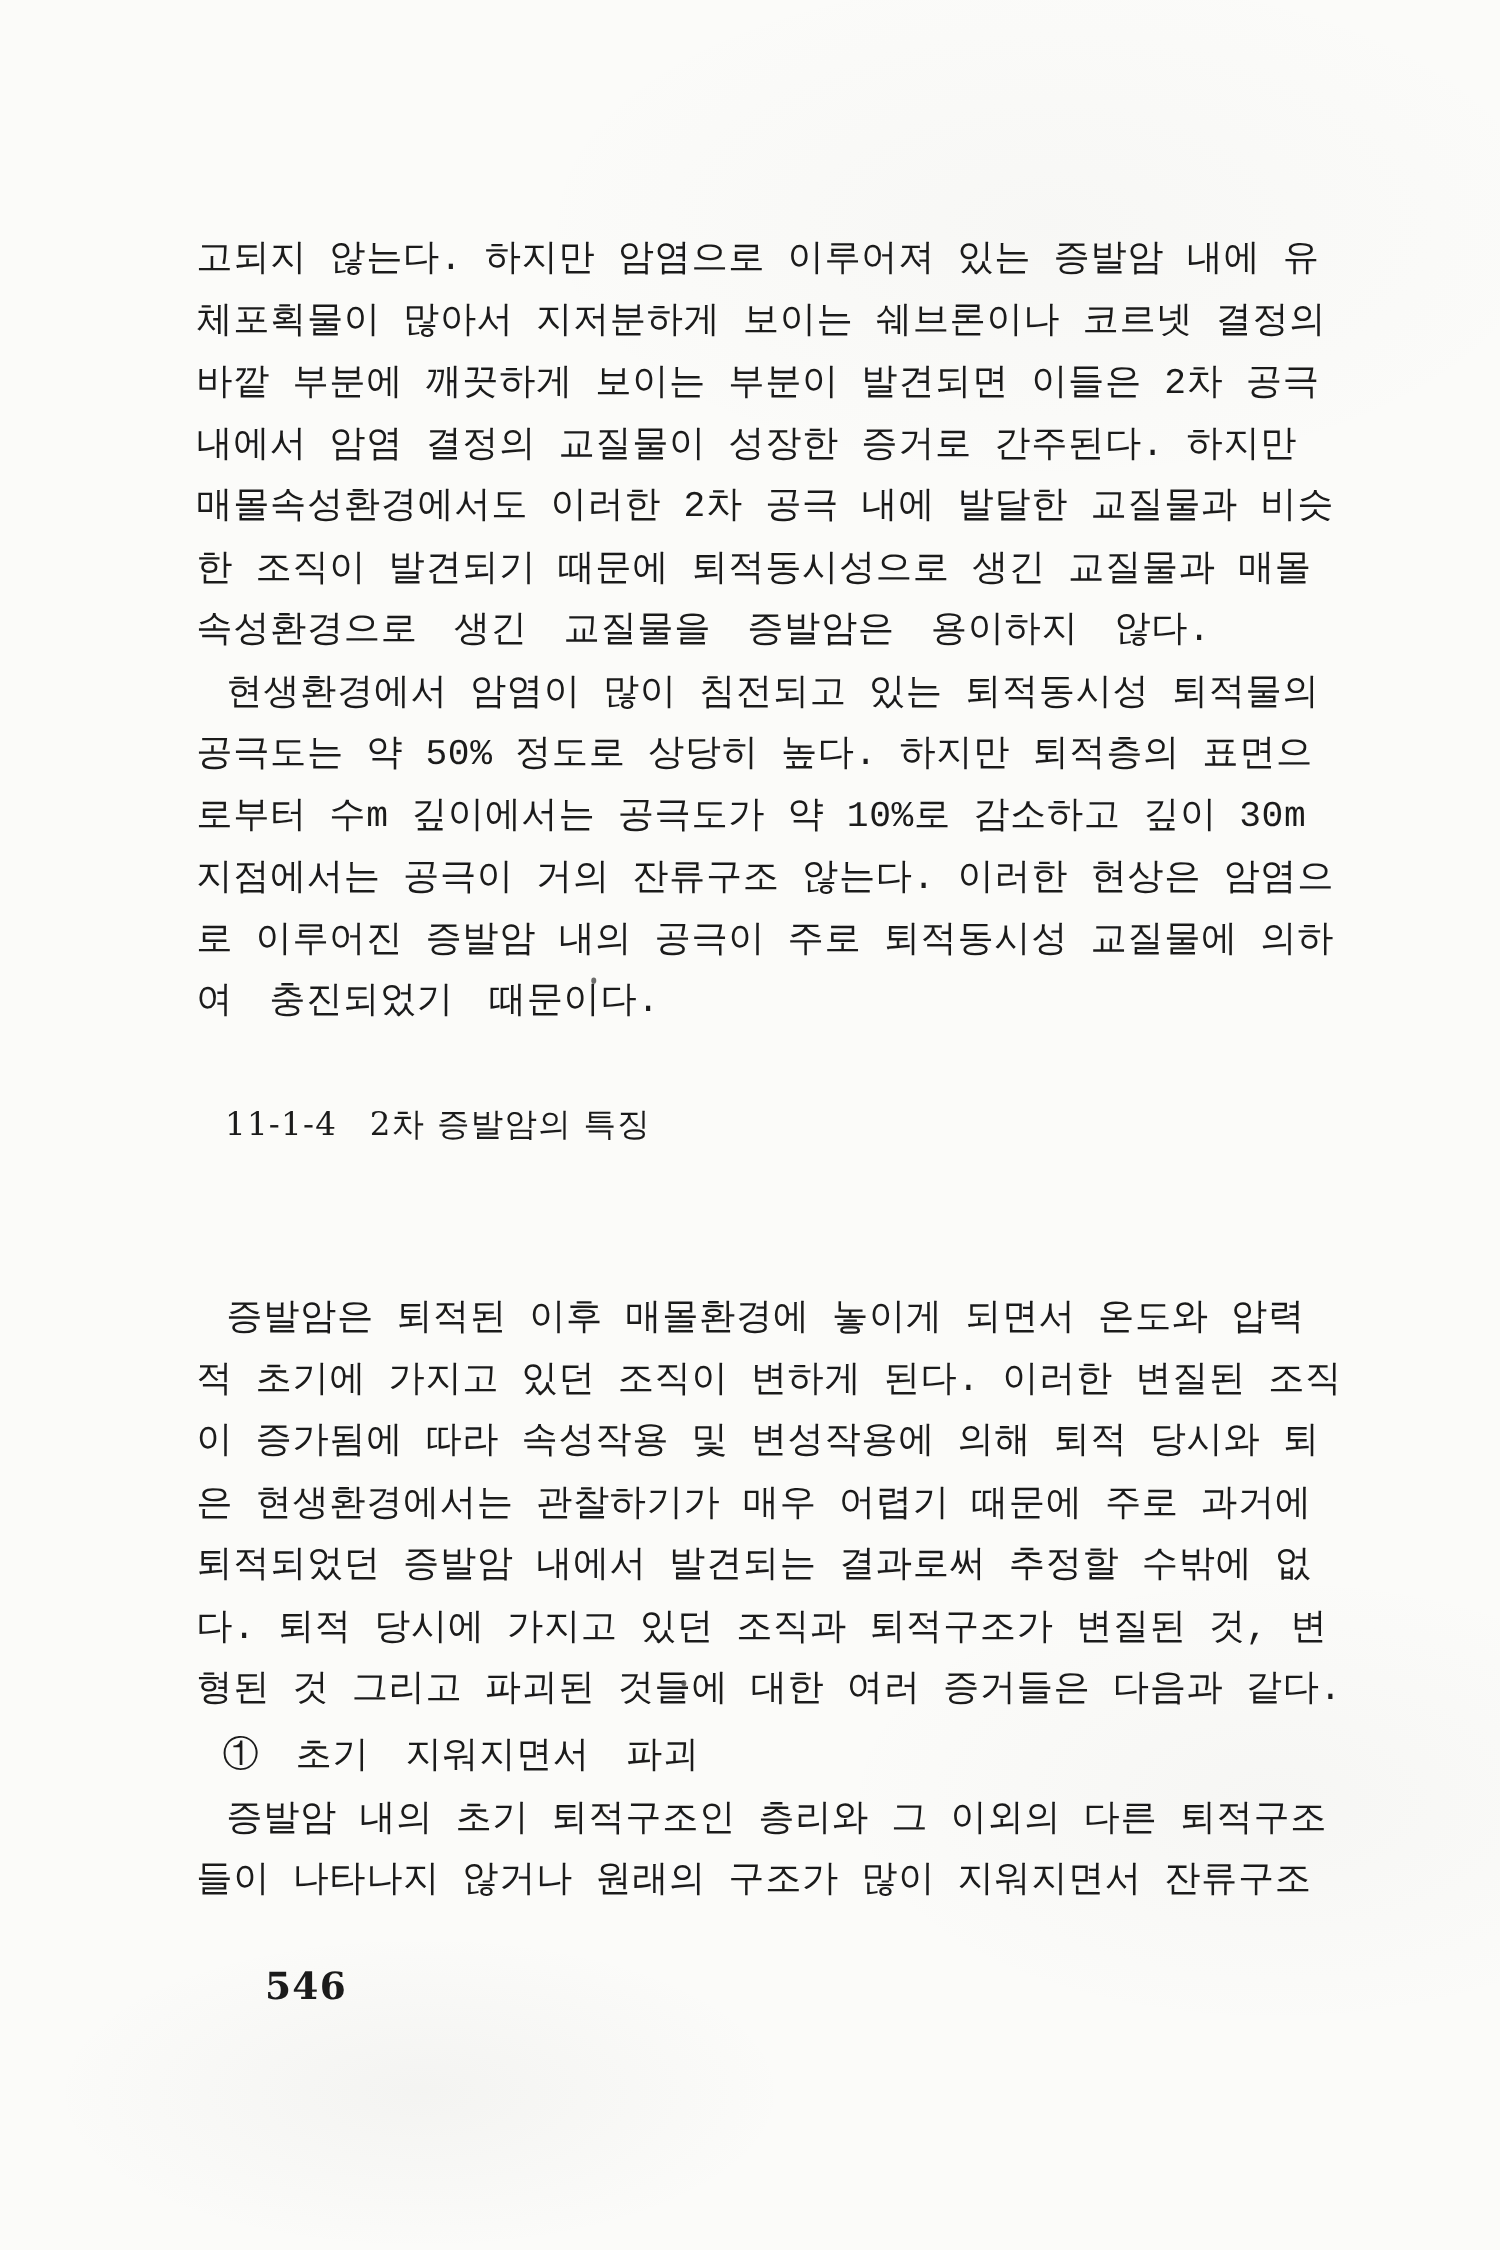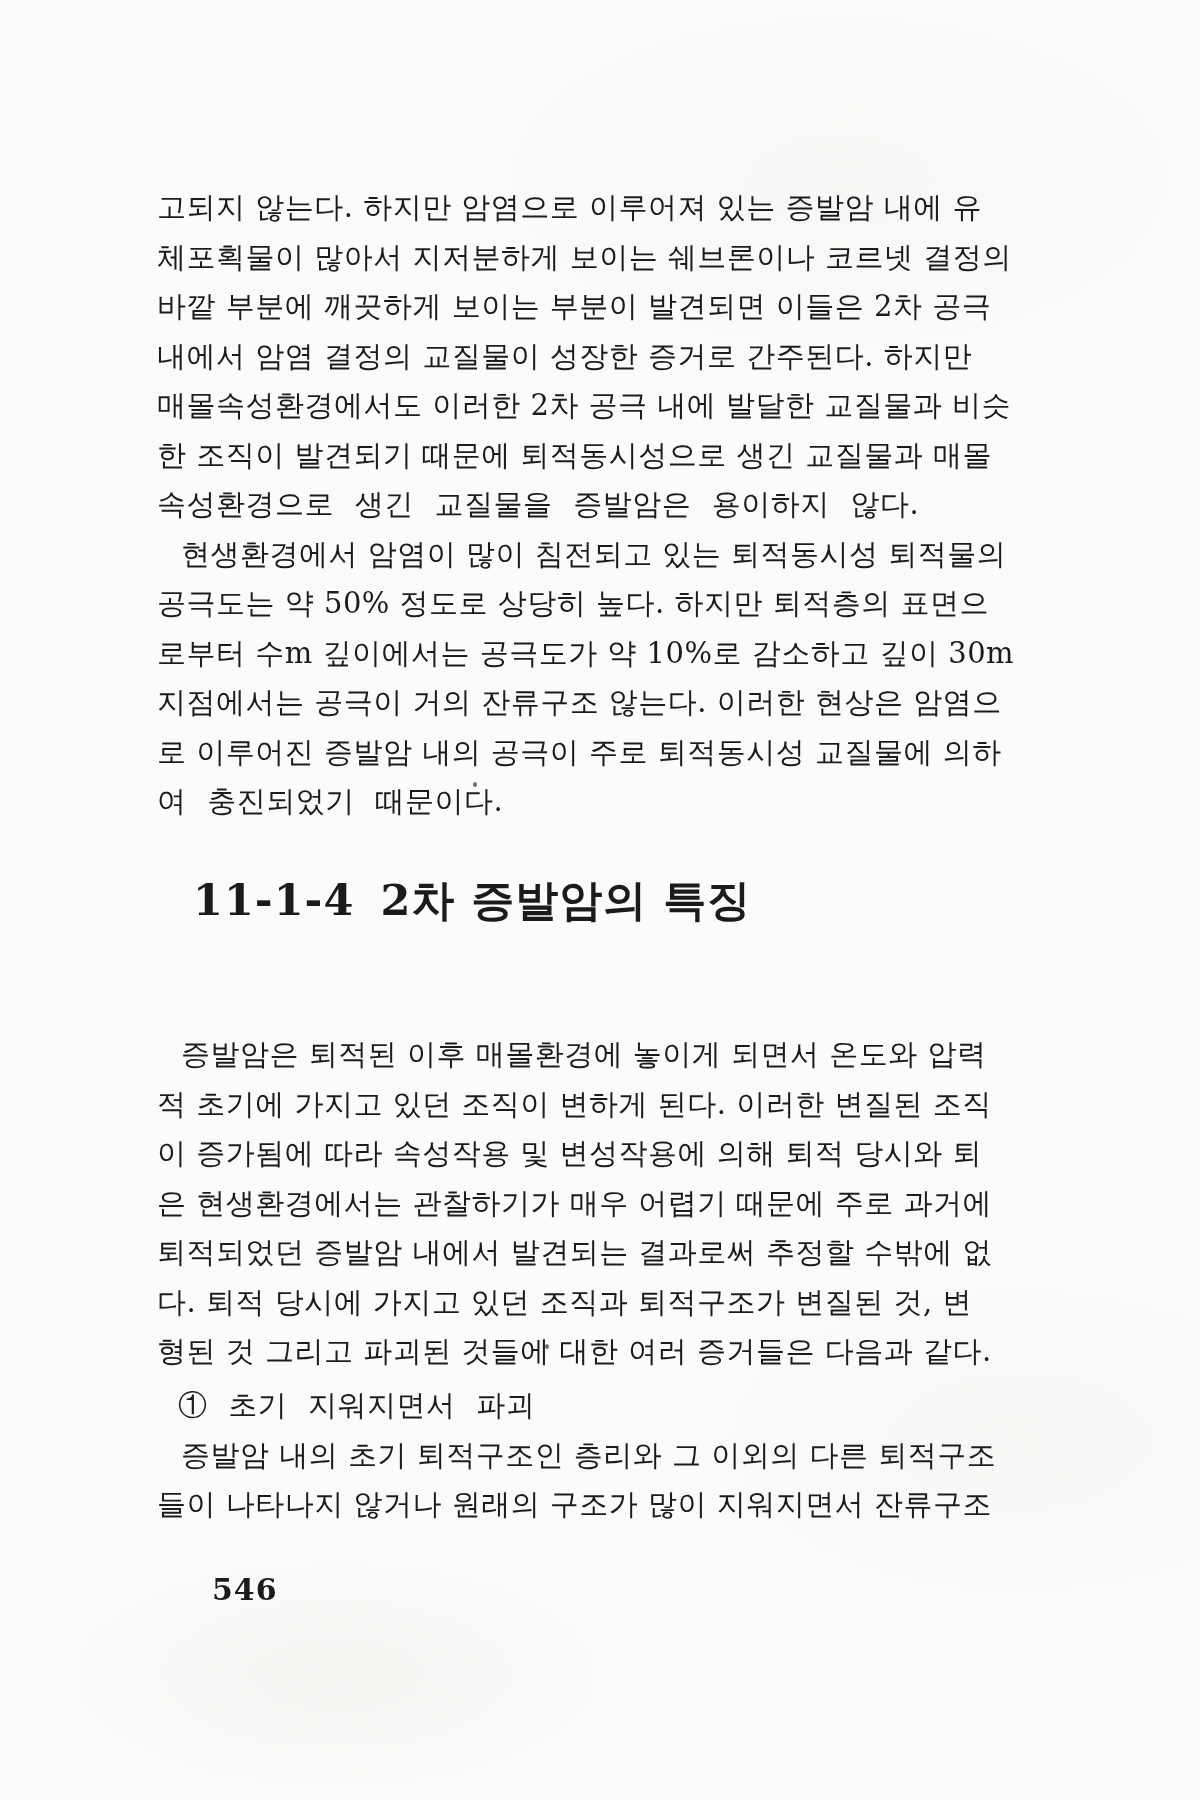--- a/index.html
+++ b/index.html
@@ -30,35 +30,36 @@
   #block-3 { top: 1030px; }
   #block-4 { top: 1381px; }
   .line {
     height: 49.5px;
     line-height: 49.5px;
     font-size: 29px;
     letter-spacing: 0.5px;
     white-space: nowrap;
     text-align: justify;
     text-align-last: justify;
+    font-family: Liberation Mono, monospace;
   }
   .line.no-j {
     text-align: left;
     text-align-last: left;
     word-spacing: 11px;
   }
   .line.ind { text-indent: 24px; }
   .section-heading {
     position: absolute;
-    left: 193px;
+    left: 180px;
     top: 876px;
     height: 49px;
     line-height: 49px;
-    font-size: 43px;
-    font-weight: 700;
+    font-size: 26px;
+    font-weight: 400;
     letter-spacing: 1px;
     white-space: nowrap;
   }
   .section-heading .sec-num { margin-right: 26px; }
   .sub-heading {
     text-align: left;
     text-align-last: left;
     word-spacing: 9px;
     text-indent: 21px;
     font-size: 29px;

